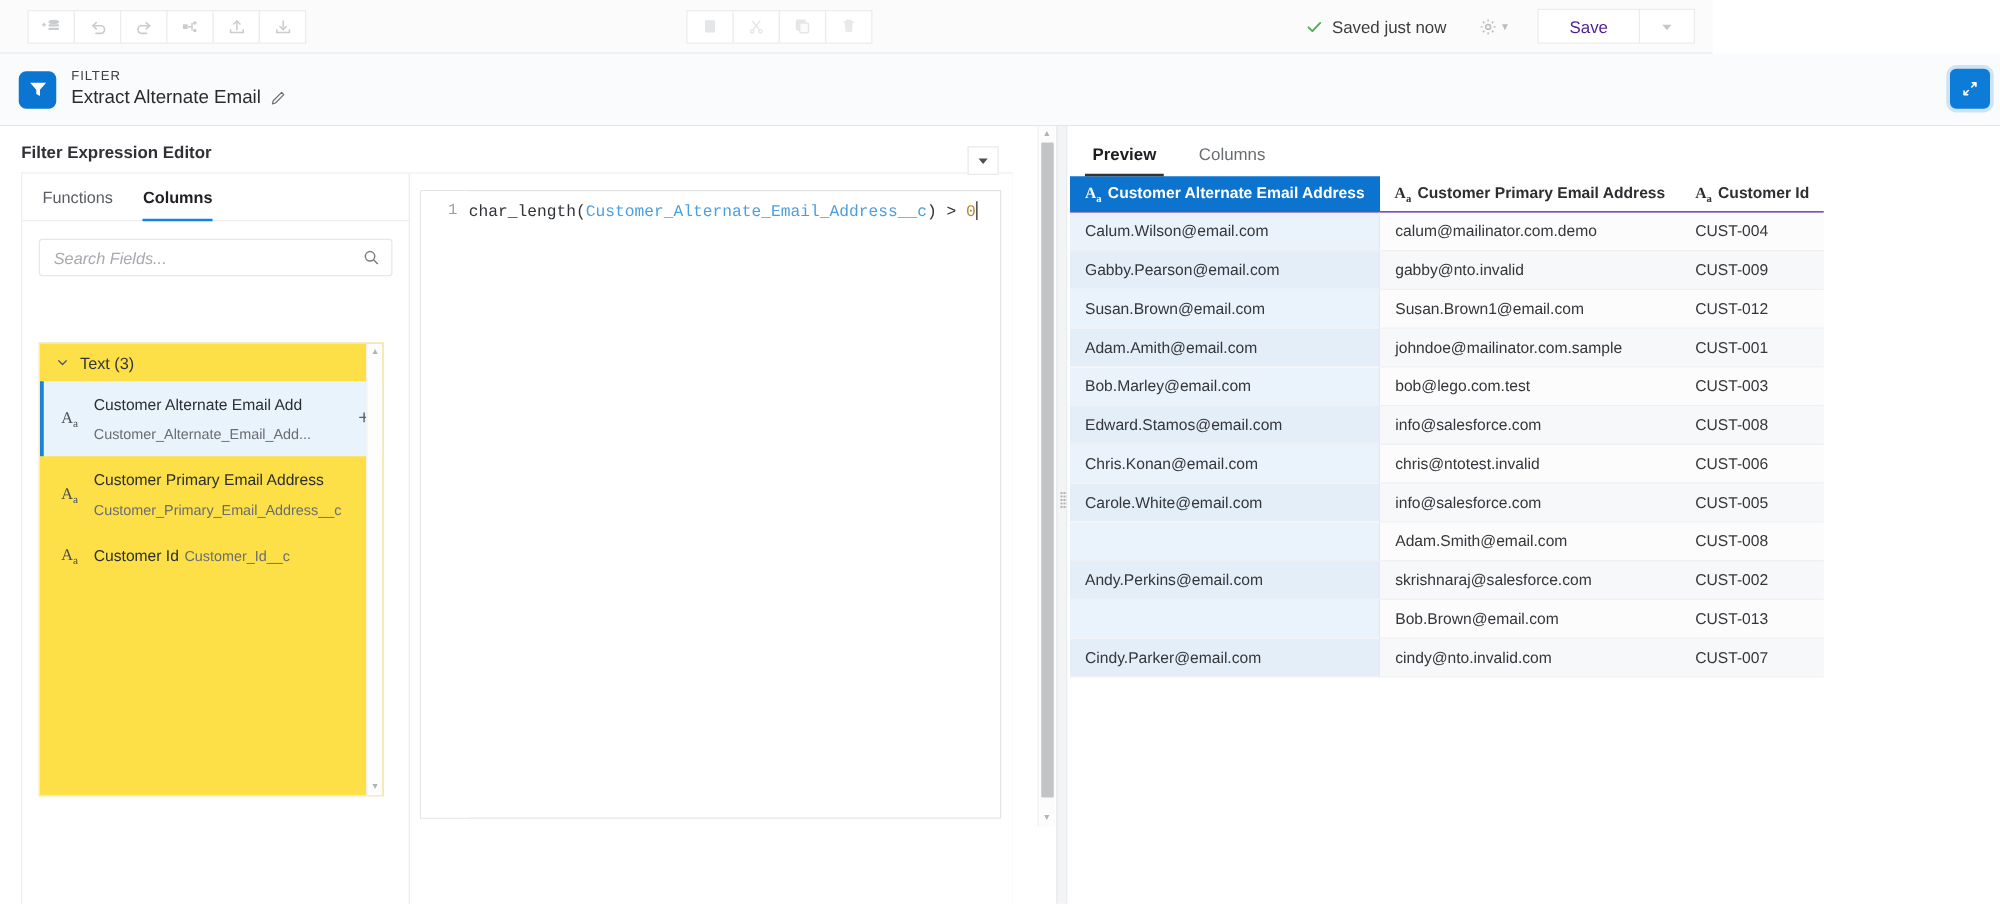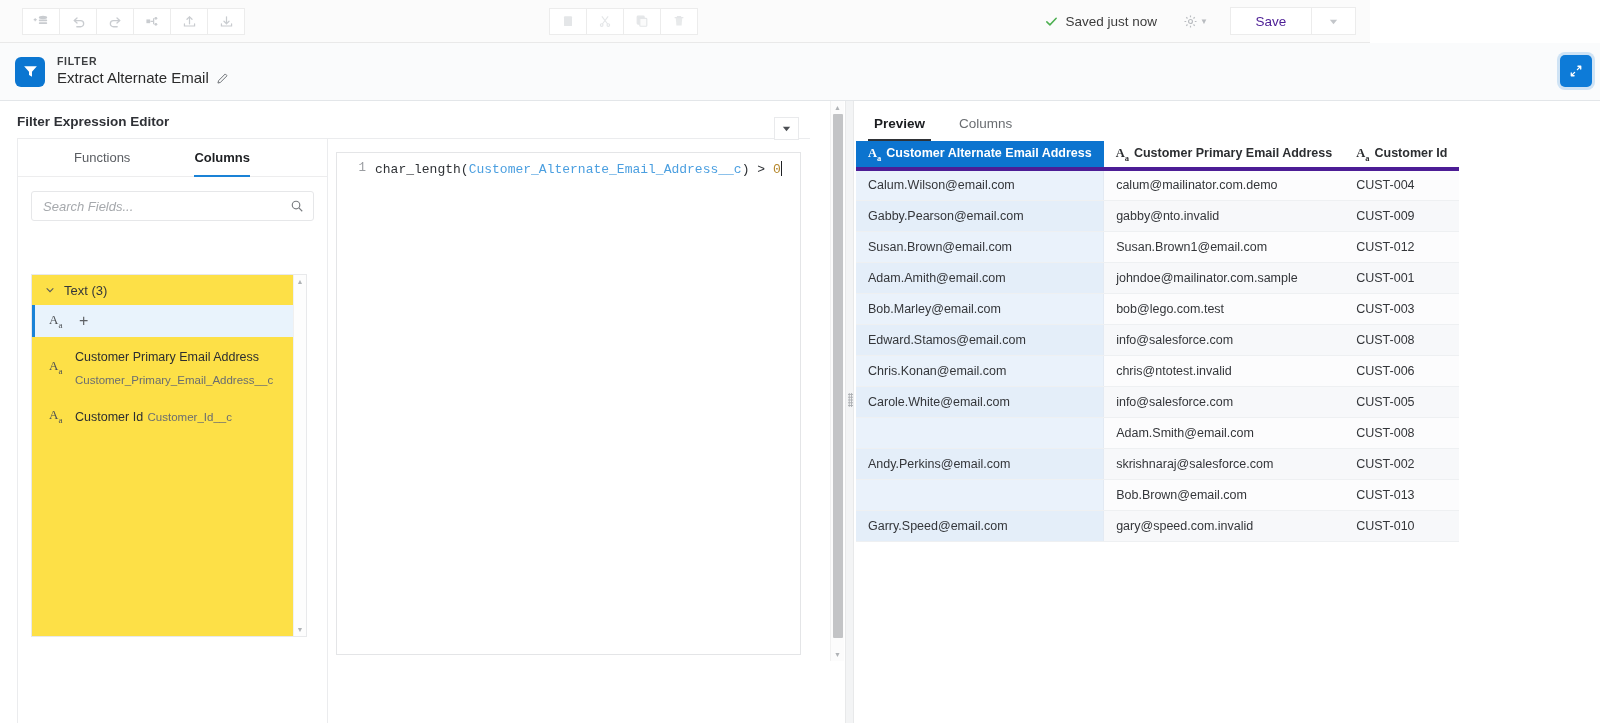--- a/index.html
+++ b/index.html
@@ -65,21 +65,21 @@
   }
   .node-icon {
     width: 30px; height: 30px; border-radius: 6px;
     background: #0b76d1;
     margin-left: 15px;
     display: flex; align-items: center; justify-content: center;
     color: #fff;
   }
   .node-meta { margin-left: 12px; line-height: 1.25; }
   .node-kind {
-    font-size: 10.5px; font-weight: bold; letter-spacing: .7px; color: #3d3f42;
+    font-size: 10.5px; font-weight: normal; letter-spacing: .7px; color: #3d3f42;
   }
   .node-title-row { display: flex; gap: 7px; margin-top: 1px; }
   .node-title { font-size: 15px; color: #2b2b2b; }
   .pencil-icon { color: #6b6f74; display: flex; align-items: center; }
   .expand-btn {
     position: absolute; right: 8px; top: 12px;
     width: 32px; height: 32px; border-radius: 5px;
     background: #0d7bd8; color: #fff;
     display: flex; align-items: center; justify-content: center;
     box-shadow: 0 0 0 3px rgba(13,123,216,.18);
@@ -105,21 +105,20 @@
   .field-browser {
     position: absolute; left: 0; top: 0; width: 310px; height: 603px;
     border-right: 1px solid #ebecee;
     background: #fff;
   }
   .tabs { display: flex; padding: 0 16px; border-bottom: 1px solid #ededee; height: 38px; }
   .tab {
     font-size: 13px; color: #5a5d62;
     height: 38px; line-height: 38px; margin-right: 24px;
     border-bottom: 2px solid transparent;
-    margin-left: 40px;
   }
   .tab.active { color: #1d1f22; font-weight: bold; border-bottom-color: #1a82d6; }
   .search-wrap { padding: 14px 13px 0 13px; }
   .search-box {
     height: 30px; border: 1px solid #e6e7e9; border-radius: 3px;
     display: flex; align-items: center; padding: 0 9px;
     background: #fff;
   }
   .search-box input {
     flex: 1; border: none; outline: none; font-size: 13px;
@@ -231,21 +230,21 @@
   .ptab {
     font-size: 13.5px; color: #6a6d71; padding: 0 6px 8px 6px; margin-right: 22px;
     border-bottom: 2px solid transparent;
     margin-top: 28px;
   }
   .ptab.active { color: #1b1d20; font-weight: bold; border-bottom-color: #2f3236; }
   .data-table { border-collapse: collapse; margin-left: 2px; table-layout: fixed; }
   .data-table th {
     font-size: 12.5px; text-align: left; font-weight: bold;
     height: 28px; padding: 0 12px; color: #2c2e31;
-    border-bottom: 4px solid #4c1d95; background: #fff;
+    border-bottom: 1px solid #4c1d95; background: #fff;
     white-space: nowrap;
   }
   .data-table th.primary-col { background: #0c74cf; color: #fff; }
   .data-table th .hdr-badge { font-family: "Liberation Serif", serif; margin-right: 5px; }
   .data-table th .hdr-badge sub { font-size: 8.5px; }
   .data-table td {
     font-size: 12.5px; color: #34363a; height: 31px; padding: 0 12px;
     border-bottom: 1px solid #eef0f2; white-space: nowrap;
     overflow: hidden; text-overflow: ellipsis;
   }
@@ -408,20 +407,24 @@
           <span class="chev">
             <svg width="12" height="12" viewBox="0 0 16 16" fill="none" stroke="currentColor" stroke-width="1.4" stroke-linecap="round">
                 <path d="M4 6.2 8 10.2l4-4"></path>
               </svg>
           </span>
           <span>Text (3)</span>
         </div>
 
         <div class="field-item selected">
           <span class="type-badge">A<sub>a</sub></span>
+          <span class="field-text">
+            <span class="field-label">Customer Alternate Email Add</span>
+            <span class="field-api">Customer_Alternate_Email_Add...</span>
+          </span>
           <span class="plus-icon">+</span>
         </div>
 
         <div class="field-item">
           <span class="type-badge">A<sub>a</sub></span>
           <span class="field-text">
             <span class="field-label">Customer Primary Email Address</span>
             <span class="field-api">Customer_Primary_Email_Address__c</span>
           </span>
         </div>
@@ -536,19 +539,19 @@
           <td class="c0">Andy.Perkins@email.com</td>
           <td class="c1">skrishnaraj@salesforce.com</td>
           <td class="c2">CUST-002</td>
         </tr>
         <tr>
           <td class="c0"></td>
           <td class="c1">Bob.Brown@email.com</td>
           <td class="c2">CUST-013</td>
         </tr>
         <tr>
-          <td class="c0">Garry.Speed@email.com</td>
-          <td class="c1">gary@speed.com.invalid</td>
-          <td class="c2">CUST-010</td>
+          <td class="c0">Cindy.Parker@email.com</td>
+          <td class="c1">cindy@nto.invalid.com</td>
+          <td class="c2">CUST-007</td>
         </tr>
       </tbody>
   </table>
 </div>
 
 </body></html>

